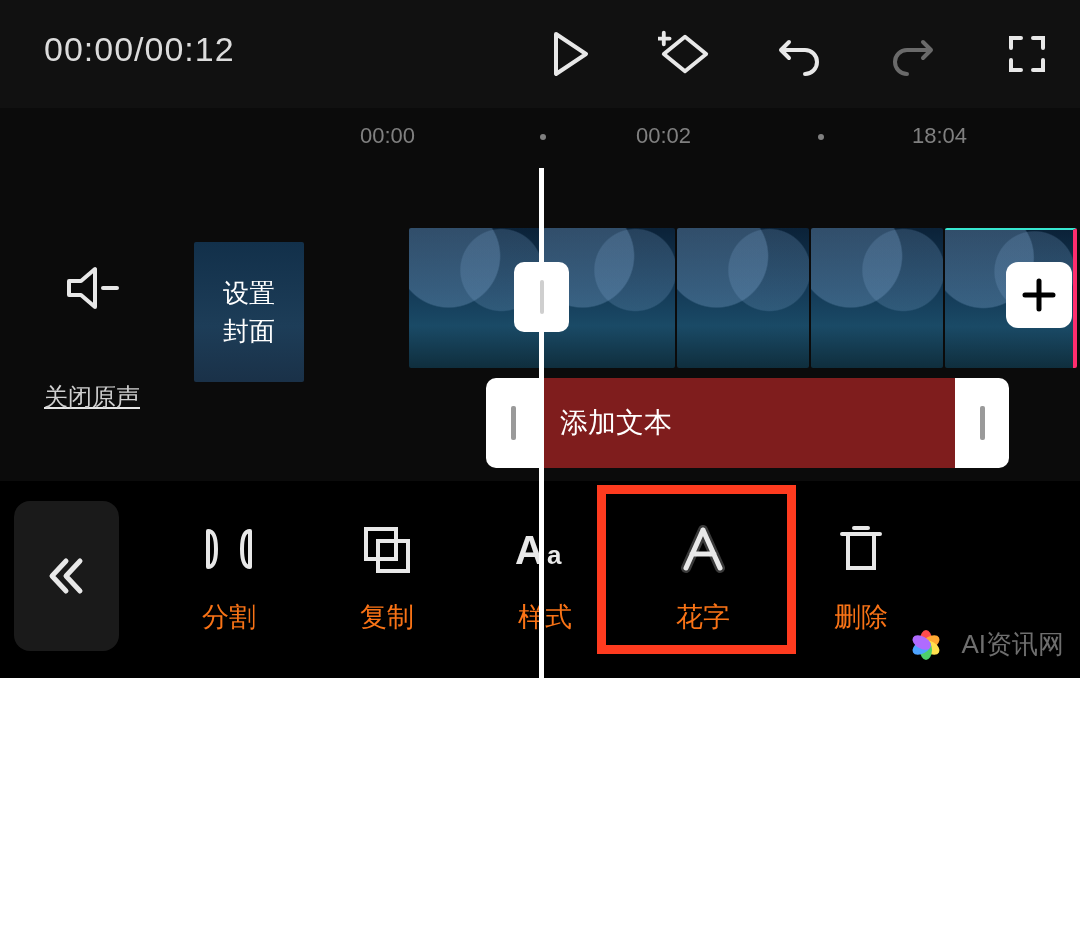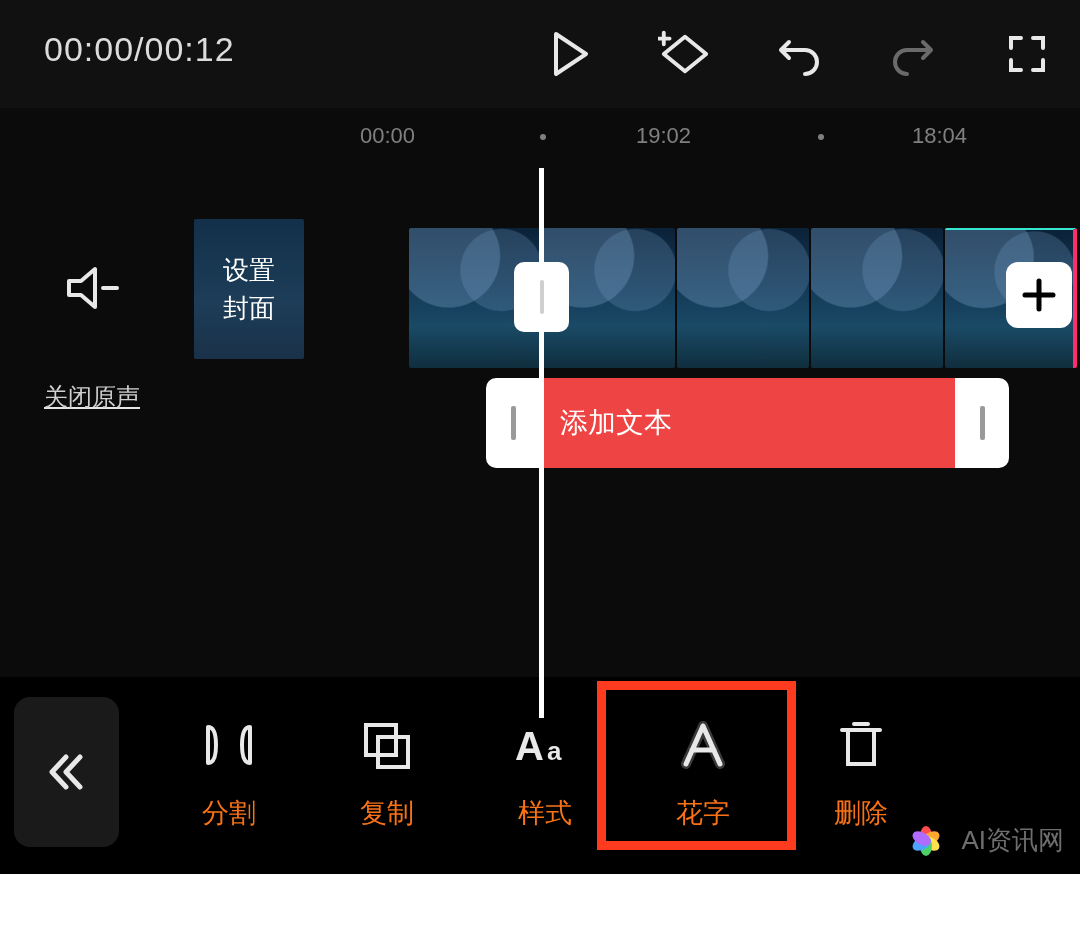--- a/index.html
+++ b/index.html
@@ -1,36 +1,36 @@
 <!DOCTYPE html>
 <html><head>
 <meta charset="utf-8">
 <style>
   * { box-sizing: border-box; margin: 0; padding: 0; }
   html, body { width: 1080px; height: 927px; background: #ffffff; font-family: -apple-system, "PingFang SC", "Microsoft YaHei", sans-serif; overflow: hidden; }
-  .app { width: 1080px; height: 874px; background: #0b0b0b; position: relative; color: #e6e6e6; }
+  .app { width: 1080px; height: 678px; background: #0b0b0b; position: relative; color: #e6e6e6; }
 
   
   .topbar { position: absolute; left: 0; top: 0; right: 0; height: 108px; background: #111111; display: flex; align-items: center; }
   .timecode { position: absolute; left: 44px; top: 30px; font-size: 34px; color: #dcdcdc; letter-spacing: 1px; }
   .top-icons { position: absolute; right: 26px; top: 0; height: 108px; display: flex; align-items: center; gap: 60px; }
   .top-icon { width: 54px; height: 54px; display: flex; align-items: center; justify-content: center; cursor: pointer; }
 
   
   .ruler { position: absolute; left: 0; top: 108px; right: 8px; height: 55px; background: #0b0b0b; }
   .ruler-label { position: absolute; top: 15px; font-size: 22px; color: #808080; }
   .ruler-dot { position: absolute; top: 26px; width: 6px; height: 6px; border-radius: 50%; background: #808080; }
 
   
   .timeline { position: absolute; left: 0; top: 163px; right: 0; bottom: 197px; background: #0b0b0b; }
 
   .mute-col { position: absolute; left: 32px; top: 100px; width: 120px; text-align: center; text-decoration: underline; }
   .mute-label { margin-top: 64px; font-size: 24px; color: #d0d0d0; }
 
-  .cover-tile { position: absolute; left: 194px; top: 56px; width: 110px; height: 140px; background: linear-gradient(180deg,#12304a 0%,#1d3d58 60%,#1a3148 100%); border-radius: 2px; display: flex; align-items: center; justify-content: center; }
+  .cover-tile { position: absolute; left: 194px; top: 79px; width: 110px; height: 140px; background: linear-gradient(180deg,#12304a 0%,#1d3d58 60%,#1a3148 100%); border-radius: 2px; display: flex; align-items: center; justify-content: center; }
   .cover-text { font-size: 26px; color: #ffffff; text-align: center; line-height: 38px; }
 
   .clip-row { position: absolute; left: 409px; top: 65px; height: 140px; display: flex; gap: 2px; }
   .clip {
     width: 132px; height: 140px; border-radius: 2px;
     background:
       radial-gradient(circle at 30% 20%, rgba(120,160,200,0.35) 0 35%, transparent 36%),
       radial-gradient(circle at 70% 30%, rgba(120,160,200,0.25) 0 30%, transparent 31%),
       linear-gradient(180deg,#0b2238 0%,#143a57 45%,#1a4a66 70%,#0f2e3d 100%);
     position: relative;
@@ -40,21 +40,21 @@
   .play-knob { position: absolute; left: 514px; top: 99px; width: 55px; height: 70px; background: #ffffff; border-radius: 10px; z-index: 6; display:flex; align-items:center; justify-content:center;}
   .play-knob::after{content:"";width:4px;height:34px;background:#cfcfcf;border-radius:2px;}
 
   .add-clip { position: absolute; left: 1006px; top: 99px; width: 66px; height: 66px; background: #ffffff; border-radius: 12px; display: flex; align-items: center; justify-content: center; z-index:7;}
 
   .text-track { position: absolute; left: 486px; top: 215px; width: 523px; height: 90px; display: flex; }
   .tt-handle { width: 54px; background: #ffffff; display:flex; align-items:center; justify-content:center;}
   .tt-handle.left { border-top-left-radius: 10px; border-bottom-left-radius: 10px; }
   .tt-handle.right { border-top-right-radius: 10px; border-bottom-right-radius: 10px; }
   .tt-handle::after{content:"";width:5px;height:34px;background:#9a9a9a;border-radius:2px;}
-  .tt-body { flex: 1; background: #ef4444; display: flex; align-items: center; padding-left: 20px; }
+  .tt-body { flex: 1; background: #7f1d1d; display: flex; align-items: center; padding-left: 20px; }
   .tt-label { font-size: 28px; color: #ffffff; }
 
   .playhead { position: absolute; left: 539px; top: 5px; width: 5px; height: 550px; background: #ffffff; z-index: 5; }
 
   
   .bottombar { position: absolute; left: 0; bottom: 0; right: 0; height: 197px; background: #000000; display: flex; align-items: center; }
   .back-chip { position: absolute; left: 14px; top: 20px; width: 105px; height: 150px; background: #1a1a1a; border-radius: 16px; display: flex; align-items: center; justify-content: center; }
   .tools { position: absolute; left: 150px; right: 0; top: 0; bottom: 0; display: flex; align-items: center; }
   .tool { width: 158px; height: 170px; display: flex; flex-direction: column; align-items: center; justify-content: center; gap: 26px; position: relative; }
   .tool .lbl { font-size: 27px; color: #f97316; }
@@ -99,21 +99,21 @@
         <svg width="40" height="40" viewBox="0 0 40 40">
           <path d="M4 14 V4 H14 M26 4 H36 V14 M36 26 V36 H26 M14 36 H4 V26" fill="none" stroke="#e8e8e8" stroke-width="4" stroke-linecap="round"></path>
         </svg>
       </div>
     </div>
   </div>
 
   <div class="ruler">
     <div class="ruler-label" style="left:360px">00:00</div>
     <div class="ruler-dot" style="left:540px"></div>
-    <div class="ruler-label" style="left:636px">19:02</div>
+    <div class="ruler-label" style="left:636px">00:02</div>
     <div class="ruler-dot" style="left:818px"></div>
     <div class="ruler-label" style="left:912px">18:04</div>
   </div>
 
   <div class="timeline">
 
     <div class="mute-col">
       <svg width="54" height="50" viewBox="0 0 54 50">
         <path d="M4 18 H16 L30 6 V44 L16 32 H4 Z" fill="none" stroke="#e8e8e8" stroke-width="4" stroke-linejoin="round"></path>
         <path d="M38 25 H52" stroke="#e8e8e8" stroke-width="4" stroke-linecap="round"></path>

